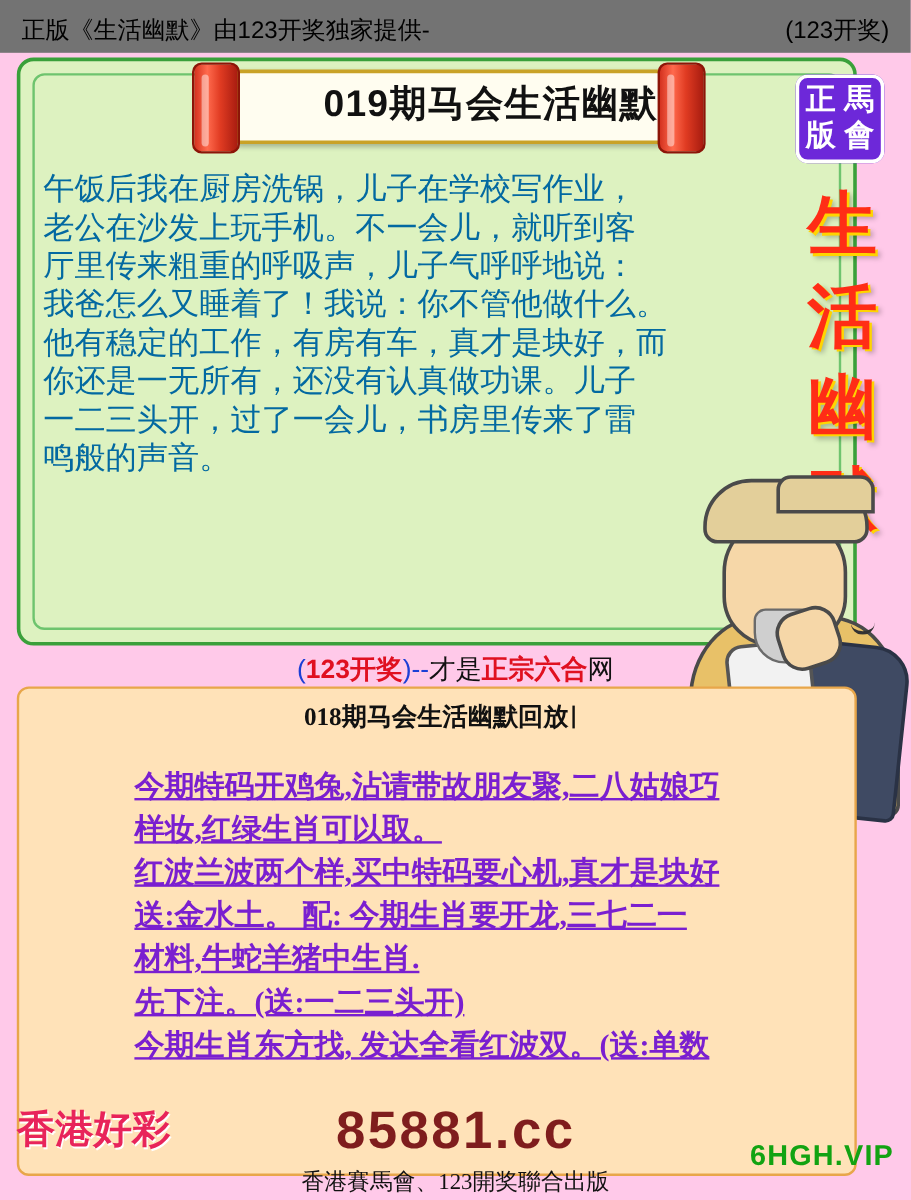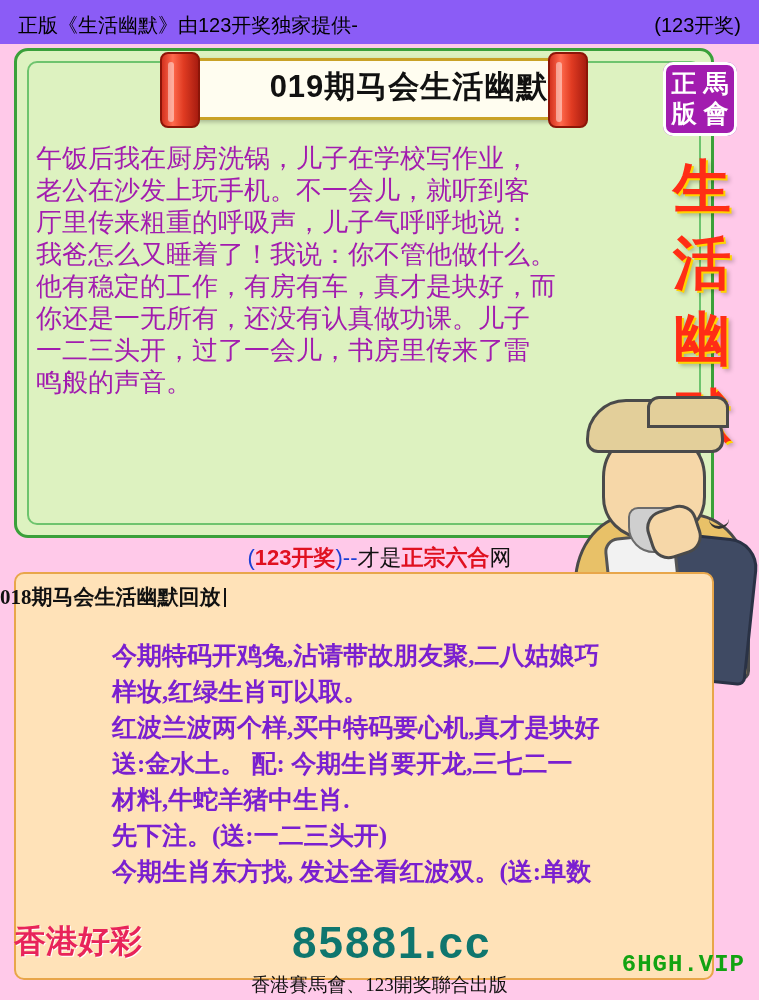--- a/index.html
+++ b/index.html
@@ -19,21 +19,21 @@
     width: 759px;
     height: 1000px;
   }
 
   
   .top-bar {
     position: absolute;
     top: 0; left: 0;
     width: 759px;
     height: 44px;
-    background: #8b5cf6;
+    background: #737373;
   }
   .top-title {
     position: absolute;
     top: 12px;
     left: 18px;
     font-size: 20px;
     color: #000;
     white-space: nowrap;
     font-family: "Liberation Sans", sans-serif;
   }
@@ -122,21 +122,21 @@
     white-space: nowrap;
   }
 
   
   .stamp {
     position: absolute;
     top: 62px;
     right: 22px;
     width: 74px;
     height: 74px;
-    background: #a21caf;
+    background: #6d28d9;
     border-radius: 10px;
     box-shadow: 0 0 0 3px #fff inset;
   }
   .stamp .s-col {
     position: absolute;
     top: 6px;
     width: 30px;
     height: 62px;
     color: #fff;
     font-size: 25px;
@@ -163,24 +163,24 @@
     font-family: "Liberation Serif", serif;
   }
   .vtitle span { display: block; }
 
   
   .story {
     position: absolute;
     top: 142px;
     left: 36px;
     width: 560px;
-    font-family: Liberation Sans, sans-serif;
+    font-family: Liberation Serif, serif;
     font-size: 26px;
     line-height: 32px;
-    color: #a21caf;
+    color: #0369a1;
     letter-spacing: 0px;
   }
   .story div { white-space: nowrap; }
 
   
   .promo {
     position: absolute;
     top: 543px;
     left: 0;
     width: 759px;
@@ -201,23 +201,23 @@
     width: 700px;
     height: 408px;
     background: #ffe2b8;
     border: 2px solid #e8a64a;
     border-radius: 10px;
     box-sizing: border-box;
   }
   .replay-title {
     position: absolute;
     top: 583px;
-    left: 0;
+    left: 16px;
     width: 700px;
-    text-align: left;
+    text-align: center;
     font-size: 21px;
     font-weight: bold;
     color: #111;
     font-family: "Liberation Serif", serif;
     white-space: nowrap;
   }
   .replay-title .cursor {
     display: inline-block;
     width: 2px;
     height: 19px;
@@ -228,54 +228,55 @@
   .replay-body {
     position: absolute;
     top: 638px;
     left: 112px;
     width: 600px;
     font-family: "Liberation Serif", serif;
     font-size: 25px;
     line-height: 36px;
     color: #7a1fd0;
     font-weight: bold;
+    text-decoration: underline;
   }
   .replay-body div { white-space: nowrap; }
 
   
   .wm-left {
     position: absolute;
     left: 14px;
     bottom: 36px;
     font-size: 32px;
     font-weight: bold;
     color: #e8245a;
     font-family: "Liberation Serif", serif;
     text-shadow: 1px 1px 0 #fff;
     white-space: nowrap;
   }
   .wm-center {
     position: absolute;
-    left: 292px;
+    left: 280px;
     bottom: 32px;
     font-size: 44px;
     font-weight: bold;
-    color: #0f766e;
+    color: #7f1d1d;
     font-family: "Liberation Sans", sans-serif;
     letter-spacing: 2px;
     white-space: nowrap;
   }
   .wm-right {
     position: absolute;
     right: 14px;
     bottom: 22px;
     font-size: 24px;
     font-weight: bold;
     color: #12a312;
-    font-family: Liberation Mono, monospace;
+    font-family: Liberation Sans, sans-serif;
     letter-spacing: 1px;
     white-space: nowrap;
   }
   .footer-line {
     position: absolute;
     left: 0;
     bottom: 2px;
     width: 759px;
     text-align: center;
     font-size: 19px;

